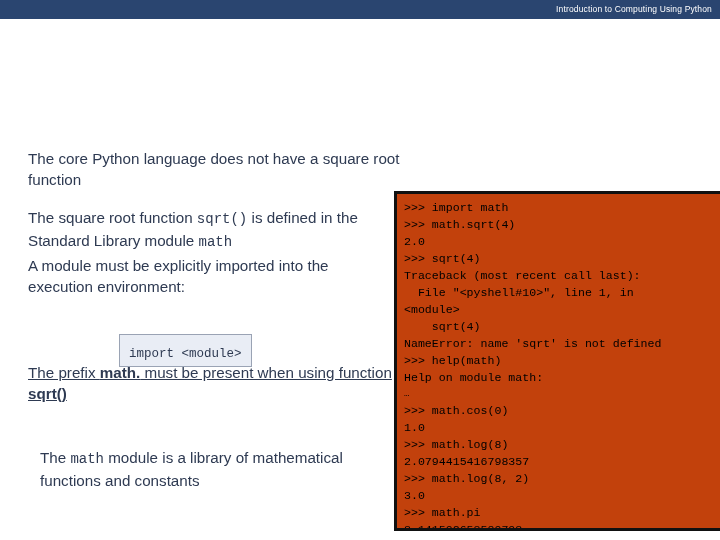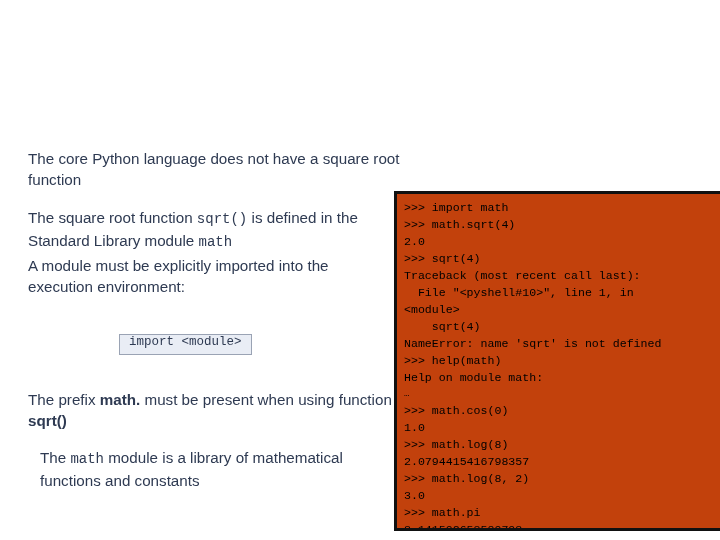--- a/index.html
+++ b/index.html
@@ -77,29 +77,29 @@
     font-family: "Liberation Mono", "DejaVu Sans Mono", monospace;
     font-size: 14px;
     color: #2e3a52;
   }
   .para .semi {
     font-weight: bold;
   }
   .p1 { position: absolute; left: 0; top: 0;  width: 380px; }
   .p2 { position: absolute; left: 0; top: 59px; width: 368px; }
   .p3 { position: absolute; left: 0; top: 107px; width: 366px; }
-  .p4 { position: absolute; left: 0; top: 241px; width: 366px; }
+  .p4 { position: absolute; left: 0; top: 214px; width: 366px; text-decoration: underline; }
   .p5 { position: absolute; left: 0; top: 299px; width: 340px; margin-left: 12px; }
 
   
   #code-box {
     position: absolute;
     left: 91px;
     top: 186px;
-    padding: 0 9px 5px 9px;
+    padding: 12px 9px 5px 9px;
     background: #e9edf5;
     border: 1px solid #9aa3b4;
     font-family: "Liberation Mono", "DejaVu Sans Mono", monospace;
     font-size: 12.5px;
     color: #2e3a52;
     white-space: nowrap;
   }
 
   
   #console {
@@ -130,20 +130,23 @@
   .cline.ellipsis {
     font-size: 9px;
     line-height: 16.95px;
   }
 </style>
 </head>
 <body>
 
 <div id="slide">
 
+  <div id="banner">
+    <div id="banner-text">Introduction to Computing Using Python</div>
+  </div>
 
 
   <div id="body-col">
 
     <p class="para p1">The core Python language does not have a square root function</p>
 
     <p class="para p2"><span>The square root function </span><span class="mono">sqrt()</span><span> is defined in the Standard Library module </span><span class="mono">math</span></p>
 
     <p class="para p3">A module must be explicitly imported into the execution environment:</p>
 

